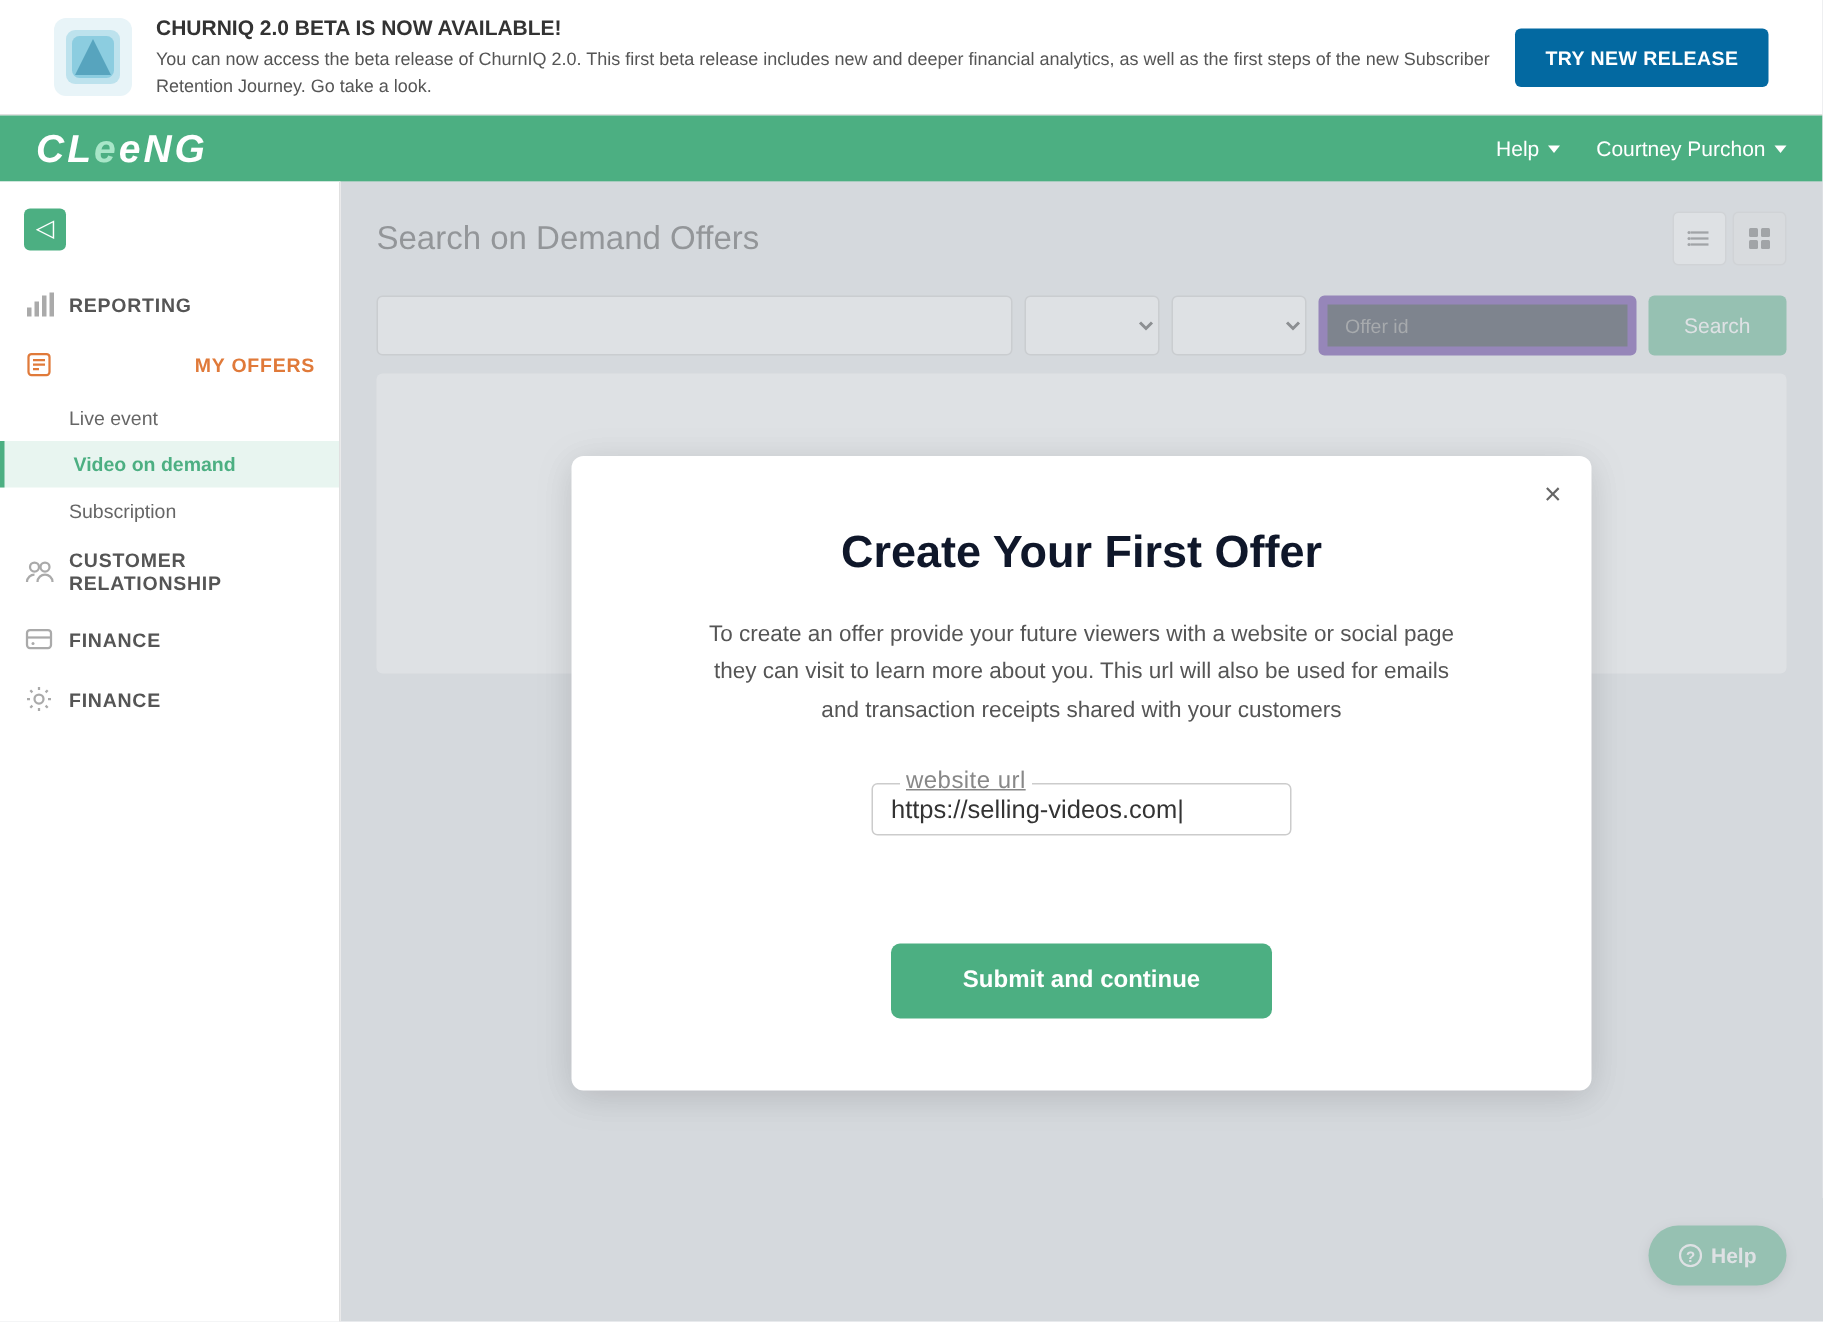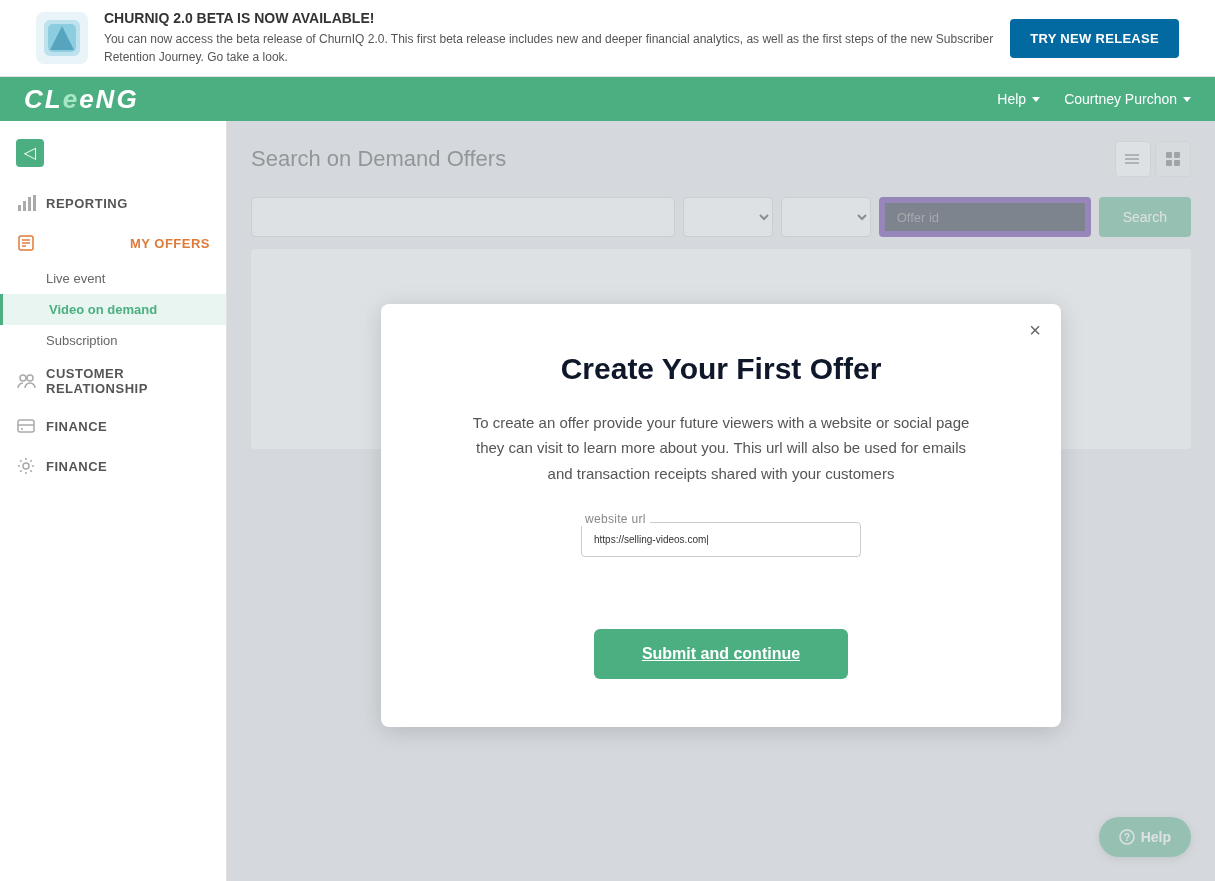--- a/index.html
+++ b/index.html
@@ -274,49 +274,49 @@
     }
     .website-url-wrapper {
       position: relative;
       display: inline-block;
       width: 280px;
       margin-bottom: 36px;
     }
     .website-url-label {
       position: absolute;
       top: -10px;
-      left: 0;
+      left: 19px;
       background: #fff;
       padding: 0 4px;
-      font-size: 12px;
+      font-size: 16px;
       color: #888;
       letter-spacing: 0.3px;
+      text-decoration: underline;
     }
     .website-url-input {
       width: 100%;
       height: 35px;
       border: 1px solid #ccc;
       border-radius: 4px;
       padding: 0 12px;
-      font-size: 10px;
+      font-size: 17px;
       color: #333;
       outline: none;
     }
     .submit-btn {
       background: #4CAF82;
       color: #fff;
       border: none;
       padding: 16px 48px;
       font-size: 16px;
       font-weight: 600;
       border-radius: 6px;
       cursor: pointer;
       display: block;
       margin: 0 auto;
-      text-decoration: underline;
     }
 
     
     .help-fab {
       position: fixed;
       bottom: 24px;
       right: 24px;
       background: #4CAF82;
       color: #fff;
       border-radius: 24px;

